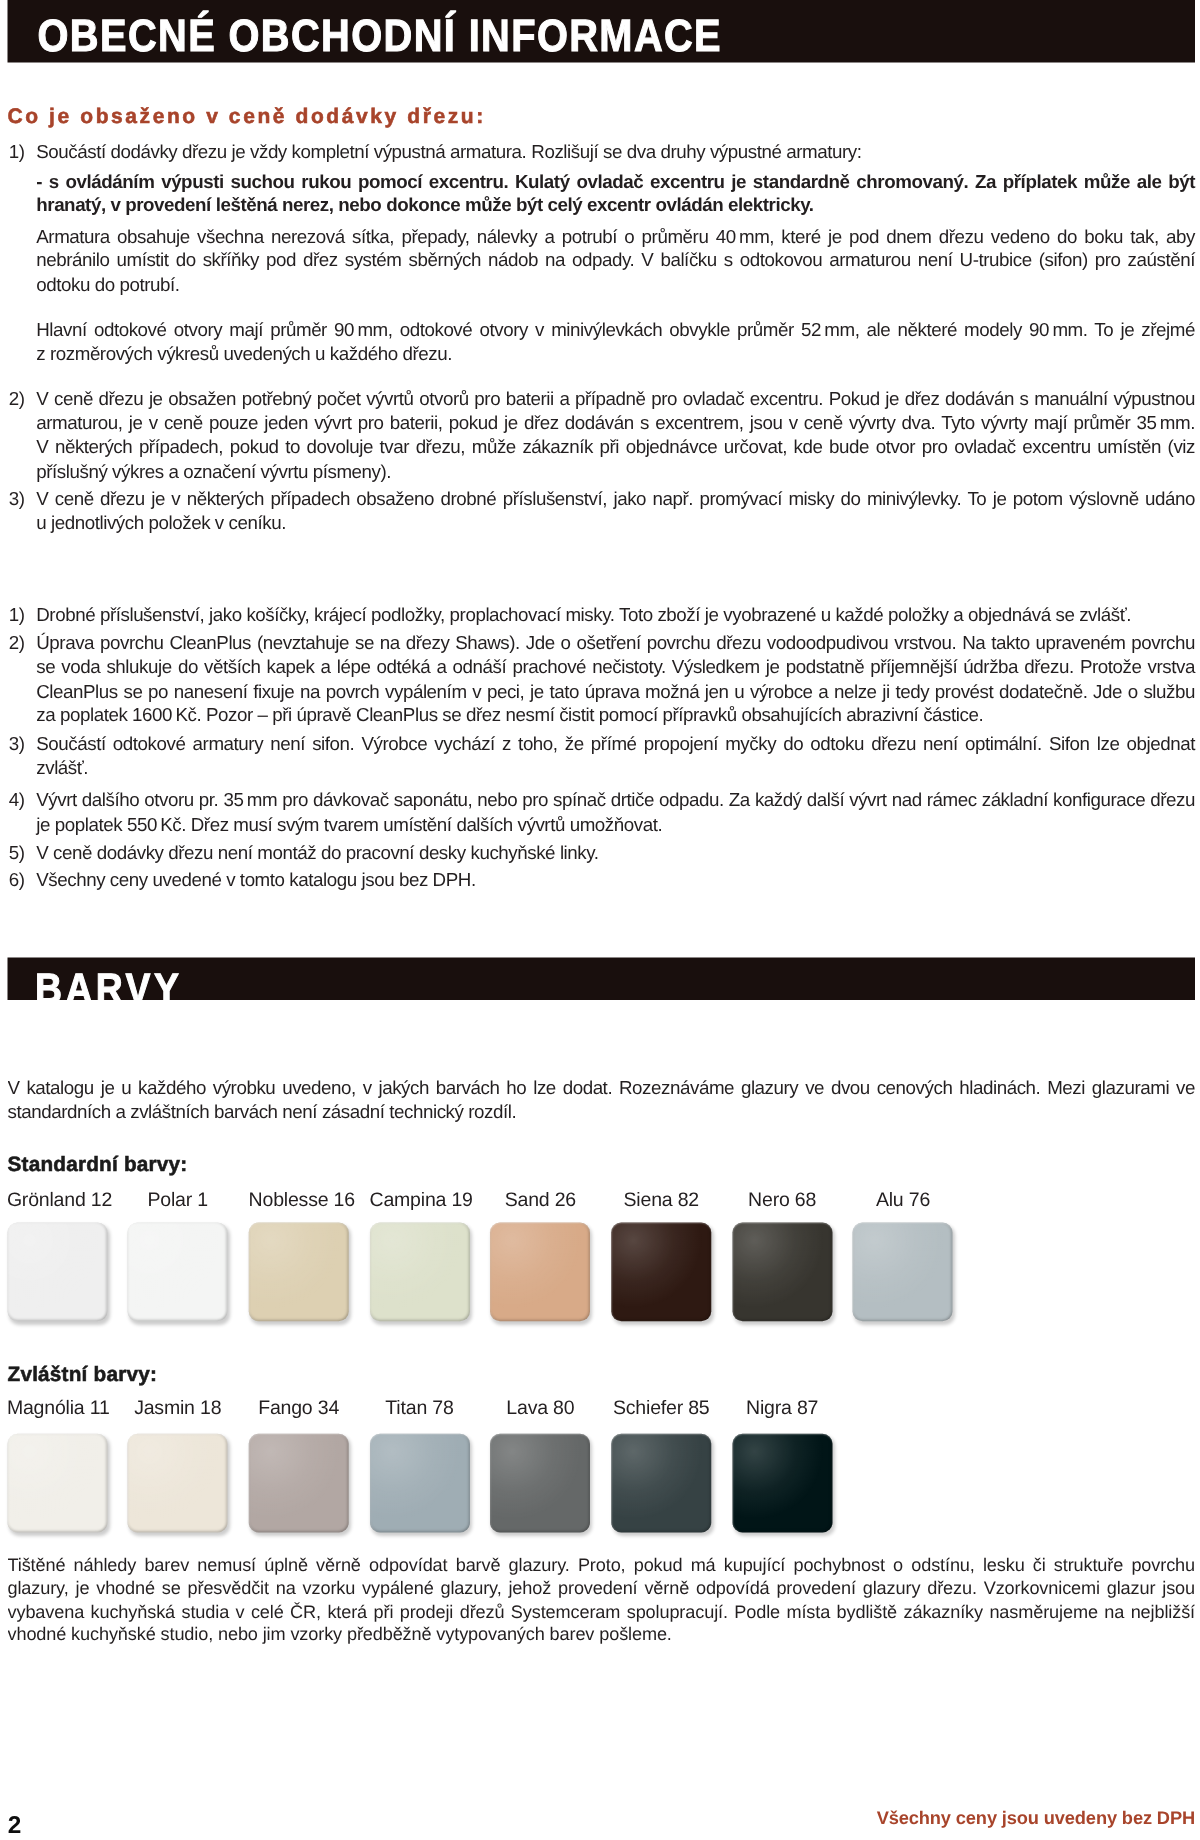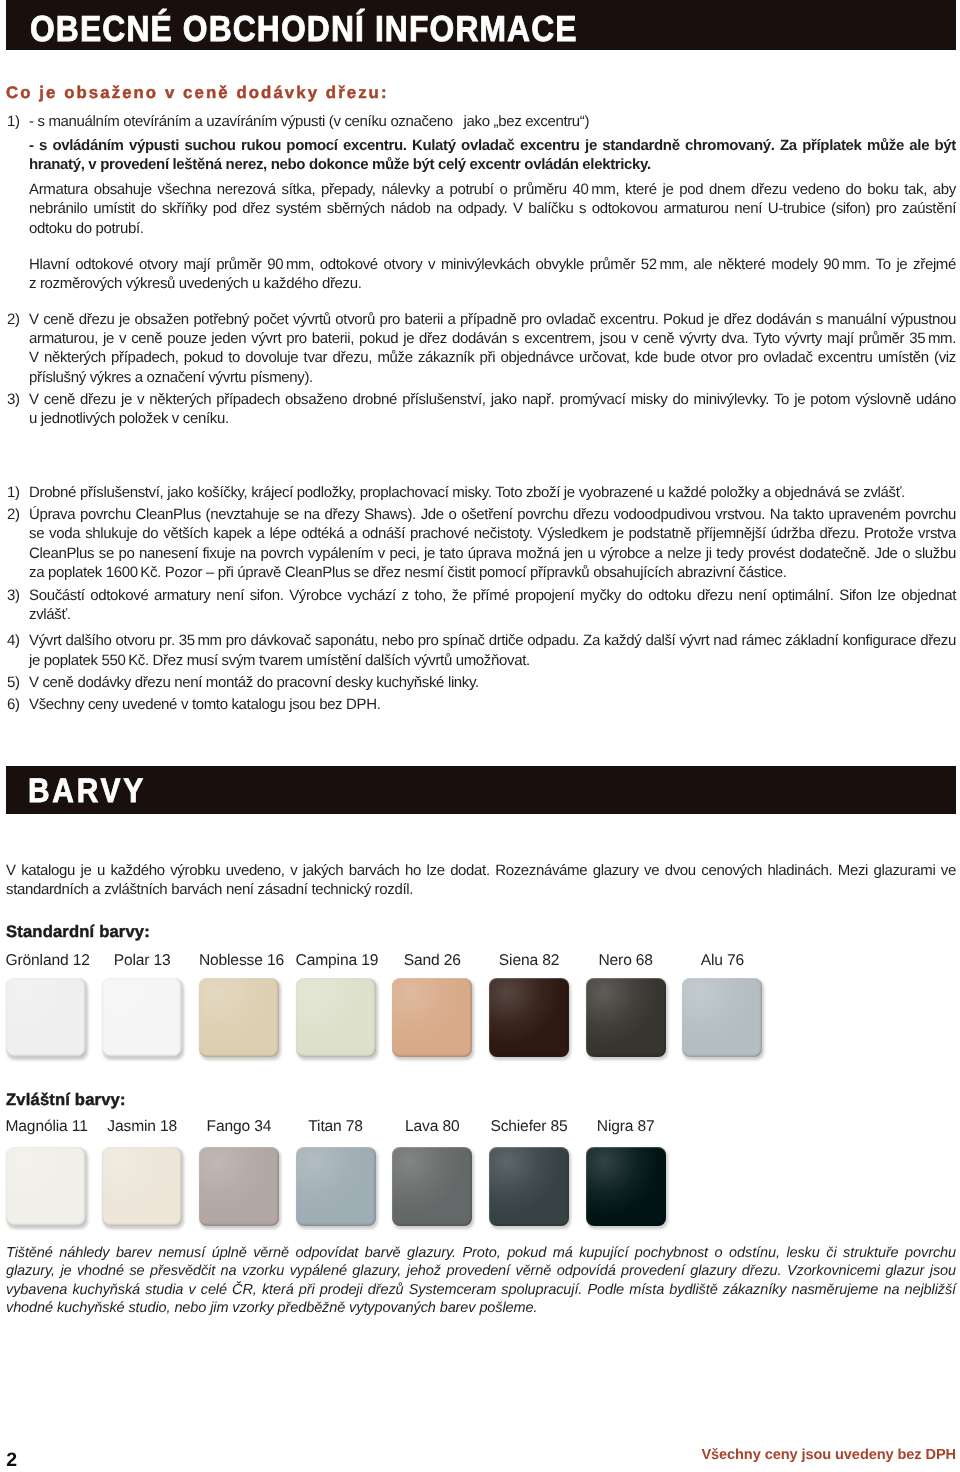--- a/index.html
+++ b/index.html
@@ -12,21 +12,21 @@
 .page{position:relative;width:960px;height:1472px;background:#fff;overflow:hidden;
   transform:translateZ(0);backface-visibility:hidden;}
 
 
 .titlebar{position:absolute;left:6px;width:950px;background:#190f0d;overflow:hidden;}
 .titlebar .tb-txt{position:absolute;color:#ffffff;font-weight:700;white-space:nowrap;
   -webkit-text-stroke:0.85px #ffffff;}
 #bar-main{top:-7px;height:57px;}
 #bar-main .tb-txt{left:24px;top:14.5px;font-size:36.2px;letter-spacing:1.25px;
   transform:scaleX(0.88) translateZ(0);transform-origin:0 0;}
-#bar-colors{top:766px;height:48px;}
+#bar-colors{top:766px;height:34px;}
 #bar-colors .tb-txt{left:22px;top:5.6px;font-size:34px;letter-spacing:3.1px;
   transform:scaleX(0.88) translateZ(0);transform-origin:0 0;}
 
 
 .sec-head{position:absolute;left:6px;color:#a8442b;font-weight:700;
           font-size:16.8px;letter-spacing:2.08px;white-space:nowrap;
           -webkit-text-stroke:0.45px #a8442b;transform:translateZ(0);}
 .lbl{position:absolute;left:6px;font-weight:700;font-size:16.6px;
      letter-spacing:0.17px;color:#1b1b1b;white-space:nowrap;
      -webkit-text-stroke:0.45px #1b1b1b;}
@@ -38,21 +38,21 @@
       text-align:justify;text-justify:inter-word;}
 .li p.nb{text-align:left;}
 .li p.g1{margin-bottom:4.6px;}
 .li p.g2{margin-bottom:5.9px;font-weight:bold;}
 .li p.g3{margin-bottom:17px;}
 .tabgap{display:inline-block;width:4px;}
 
 .intro{position:absolute;left:6px;width:950px;font-size:15px;line-height:19.4px;
        letter-spacing:-0.35px;text-align:justify;}
 .note{position:absolute;left:6px;width:950px;font-size:14.5px;line-height:18.35px;
-      letter-spacing:-0.1px;text-align:justify;font-style:italic;}
+      letter-spacing:-0.1px;text-align:justify;}
 
 
 .swatch-row{position:absolute;left:0;width:960px;}
 .swatch{position:absolute;}
 .swatch .chip{position:absolute;left:0;top:0;width:80px;height:79px;border-radius:8px;
    box-shadow:1.5px 2.5px 3px rgba(0,0,0,0.20);}
 .swatch .chip .gl{position:absolute;inset:0;border-radius:8px;
    background:
      radial-gradient(120% 120% at 22% 18%, rgba(255,255,255,0.20) 0%,
                      rgba(255,255,255,0.06) 34%, rgba(255,255,255,0) 58%),
@@ -81,21 +81,21 @@
   <div class="titlebar" id="bar-main">
     <div class="tb-txt">OBECNÉ OBCHODNÍ INFORMACE</div>
   </div>
 
   <div class="sec-head" style="top:82.7px">Co je obsaženo v&nbsp;ceně dodávky dřezu:</div>
 
   <div>
 
     <div class="li" style="top:111.6px">
       <div class="mk">1)</div>
-      <p class="nb g1">- s&nbsp;manuálním otevíráním a&nbsp;uzavíráním výpusti (v&nbsp;ceníku označeno  jako „bez excentru“)</p>
+      <p class="nb g1"><span>Součástí dodávky dřezu je vždy kompletní výpustná armatura.</span><span class="tabgap"> </span><span>Rozlišují se dva druhy výpustné armatury:</span></p>
       <p class="g2">- s&nbsp;ovládáním výpusti suchou rukou pomocí excentru. Kulatý ovladač excentru je standardně chromovaný. Za příplatek může ale být hranatý, v&nbsp;provedení leštěná nerez, nebo dokonce může být celý excentr ovládán elektricky.</p>
       <p class="g3">Armatura obsahuje všechna nerezová sítka, přepady, nálevky a&nbsp;potrubí o&nbsp;průměru 40 mm, které je pod dnem dřezu vedeno do boku tak, aby nebránilo umístit do skříňky pod dřez systém sběrných nádob na odpady. V&nbsp;balíčku s&nbsp;odtokovou armaturou není U-trubice (sifon) pro zaústění odtoku do potrubí.</p>
       <p>Hlavní odtokové otvory mají průměr 90 mm, odtokové otvory v&nbsp;minivýlevkách obvykle průměr 52 mm, ale některé modely 90 mm. To je zřejmé z&nbsp;rozměrových výkresů uvedených u&nbsp;každého dřezu.</p>
     </div>
 
     <div class="li" style="top:309.6px">
       <div class="mk">2)</div>
       <p>V&nbsp;ceně dřezu je obsažen potřebný počet vývrtů otvorů pro baterii a&nbsp;případně pro ovladač excentru. Pokud je dřez dodáván s&nbsp;manuální výpustnou armaturou, je v&nbsp;ceně pouze jeden vývrt pro baterii, pokud je dřez dodáván s&nbsp;excentrem, jsou v&nbsp;ceně vývrty dva. Tyto vývrty mají průměr 35 mm. V&nbsp;některých případech, pokud to dovoluje tvar dřezu, může zákazník při objednávce určovat, kde bude otvor pro ovladač excentru umístěn (viz příslušný výkres a&nbsp;označení vývrtu písmeny).</p>
     </div>
 
@@ -142,21 +142,21 @@
   <div class="lbl" style="top:922px">Standardní barvy:</div>
   <div class="swatch-row" id="row-standard" style="top:978px">
       <div class="swatch" style="left: 5.5px;">
         <div class="nm">Grönland 12</div>
         <div class="chip" style="background: rgb(239, 239, 239);">
           <div class="gl"></div>
           <div class="rim"></div>
         </div>
       </div>
       <div class="swatch" style="left: 102.2px;">
-        <div class="nm">Polar 13</div>
+        <div class="nm">Polar 1</div>
         <div class="chip" style="background: rgb(244, 245, 244);">
           <div class="gl"></div>
           <div class="rim"></div>
         </div>
       </div>
       <div class="swatch" style="left: 198.9px;">
         <div class="nm">Noblesse 16</div>
         <div class="chip" style="background: rgb(221, 208, 178);">
           <div class="gl"></div>
           <div class="rim"></div>

